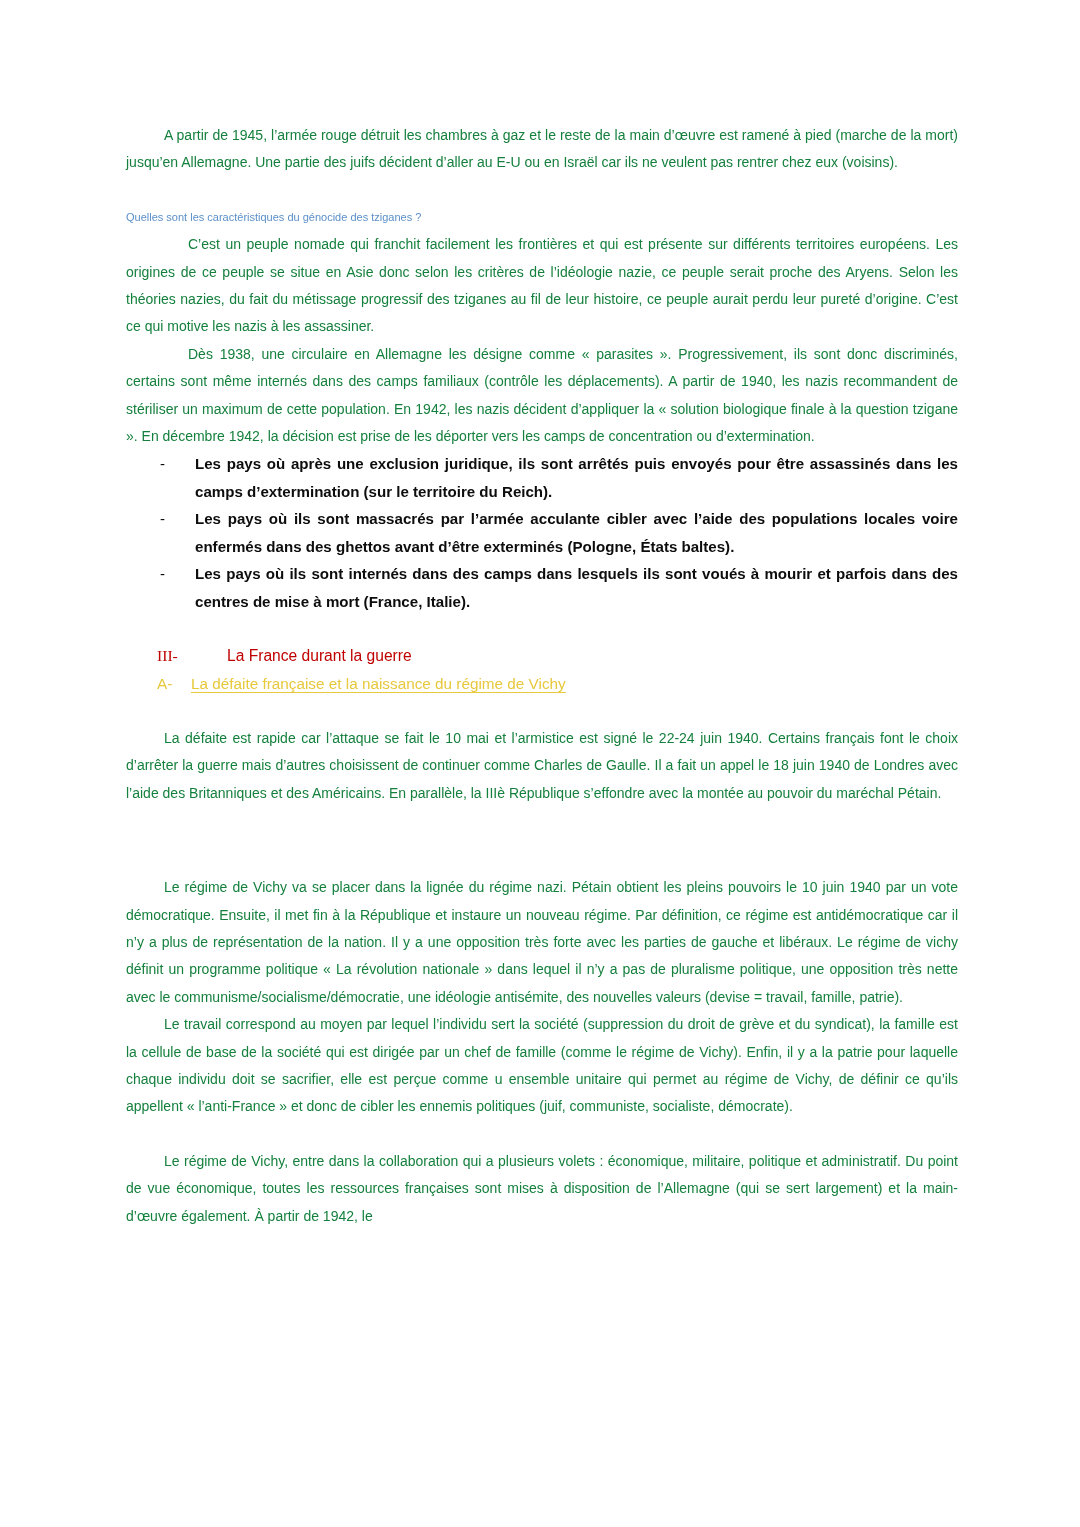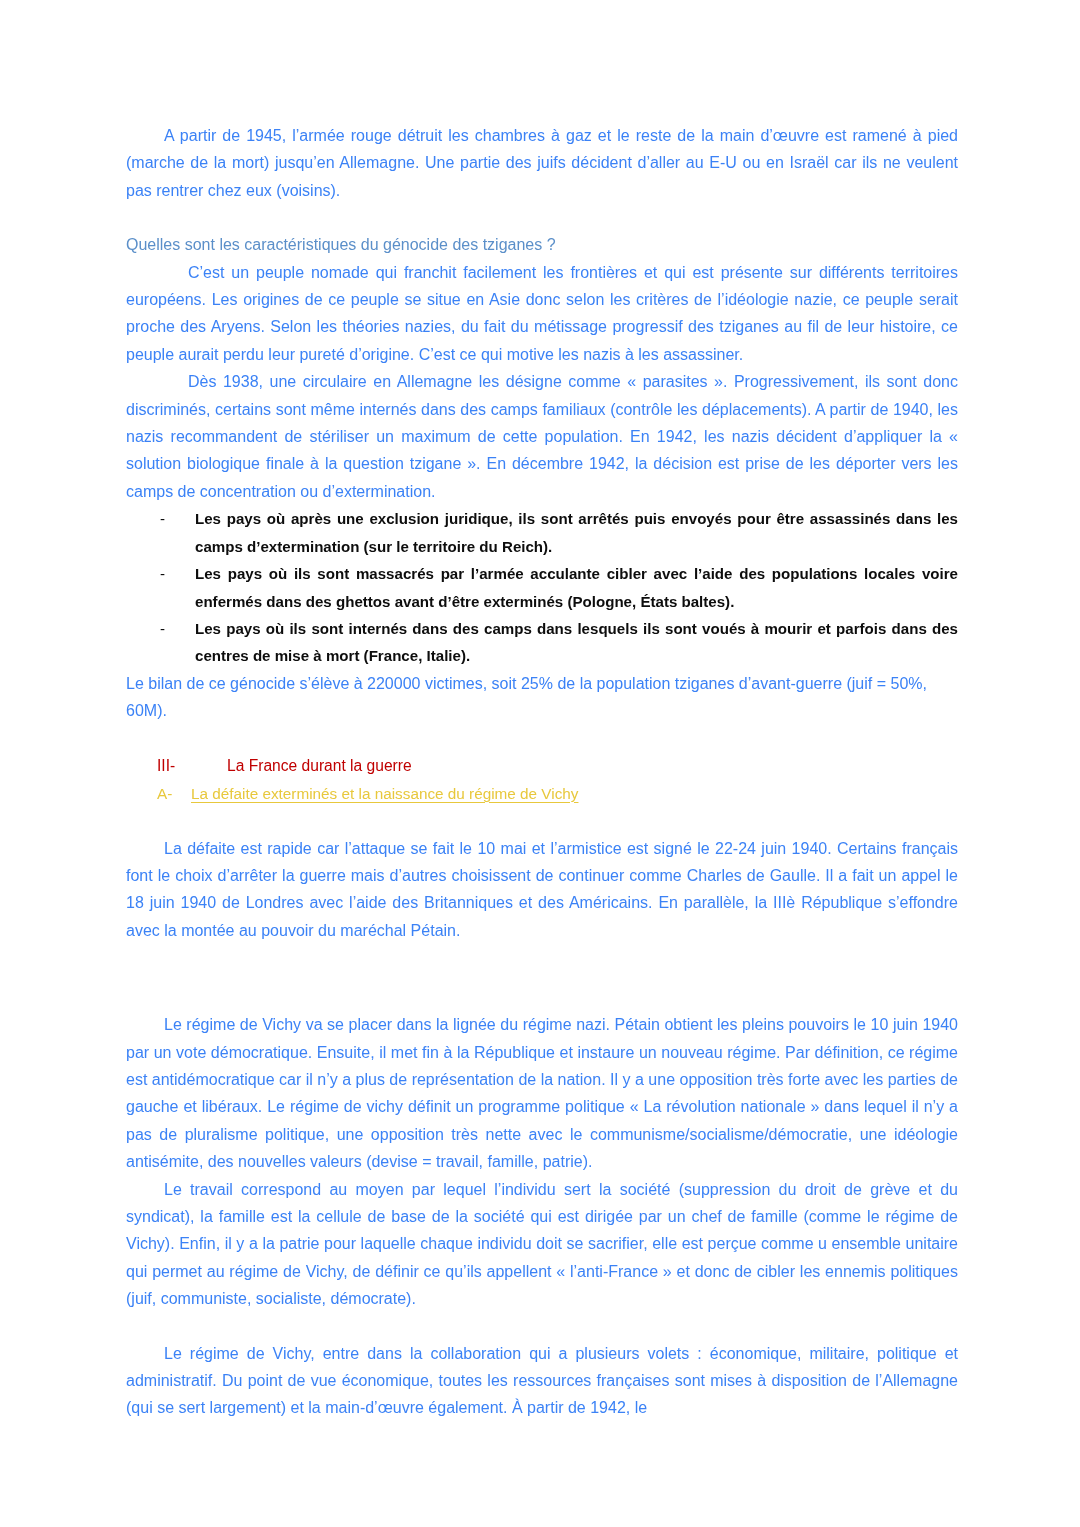--- a/index.html
+++ b/index.html
@@ -32,60 +32,61 @@
     top: 122px;
     width: 832px;
   }
 
   p, .line, .listline {
     margin: 0;
     padding: 0;
   }
 
   .para {
-    font-size: 16px;
+    font-size: 14px;
     line-height: 27.4px;
     text-align: justify;
     text-justify: inter-word;
     hyphens: none;
-    color: #3b82f6;
+    color: #15803d;
   }
 
   .para.indent {
     text-indent: 38px;
   }
   .para.indent-big {
     text-indent: 62px;
   }
   .para.noindent {
     text-indent: 0;
   }
   .para.left {
     text-align: left;
   }
   .spacer-md { height: 27px; }
   .spacer-lg { height: 40px; }
 
   .heading-blue {
-    font-size: 16px;
+    font-size: 11px;
     line-height: 27.4px;
     color: #5b8fc9;
     text-align: left;
   }
 
   .heading-red {
     font-size: 15.6px;
     line-height: 28px;
     color: #c00000;
     text-align: left;
     margin-left: 31px;
   }
   .heading-red .num {
     display: inline-block;
     width: 70px;
+    font-family: Liberation Serif, serif;
   }
 
   .heading-gold {
     font-size: 15.3px;
     line-height: 28px;
     color: #e8c83c;
     text-align: left;
     margin-left: 31px;
   }
   .heading-gold .num {
@@ -143,30 +144,29 @@
     </div>
     <div class="listline">
       <span class="dash">-</span>
       <span class="ltext">Les pays où ils sont massacrés par l’armée acculante cibler avec l’aide des populations locales voire enfermés dans des ghettos avant d’être exterminés (Pologne, États baltes).</span>
     </div>
     <div class="listline">
       <span class="dash">-</span>
       <span class="ltext">Les pays où ils sont internés dans des camps dans lesquels ils sont voués à mourir et parfois dans des centres de mise à mort (France, Italie).</span>
     </div>
 
-    <p class="para left noindent">Le bilan de ce génocide s’élève à 220000 victimes, soit 25% de la population tziganes d’avant-guerre (juif = 50%, 60M).</p>
 
     <div class="spacer-md"></div>
 
     <p class="heading-red">
       <span class="num">III-</span><span>La France durant la guerre</span>
     </p>
 
     <p class="heading-gold">
-      <span class="num">A-</span><span class="gold-label">La défaite exterminés et la naissance du régime de Vichy</span>
+      <span class="num">A-</span><span class="gold-label">La défaite française et la naissance du régime de Vichy</span>
     </p>
 
     <div class="spacer-md"></div>
 
     <p class="para indent">La défaite est rapide car l’attaque se fait le 10 mai et l’armistice est signé le 22-24 juin 1940. Certains français font le choix d’arrêter la guerre mais d’autres choisissent de continuer comme Charles de Gaulle. Il a fait un appel le 18 juin 1940 de Londres avec l’aide des Britanniques et des Américains. En parallèle, la IIIè République s’effondre avec la montée au pouvoir du maréchal Pétain.</p>
 
     <div class="spacer-lg"></div>
 
 
     <div class="spacer-md"></div>

